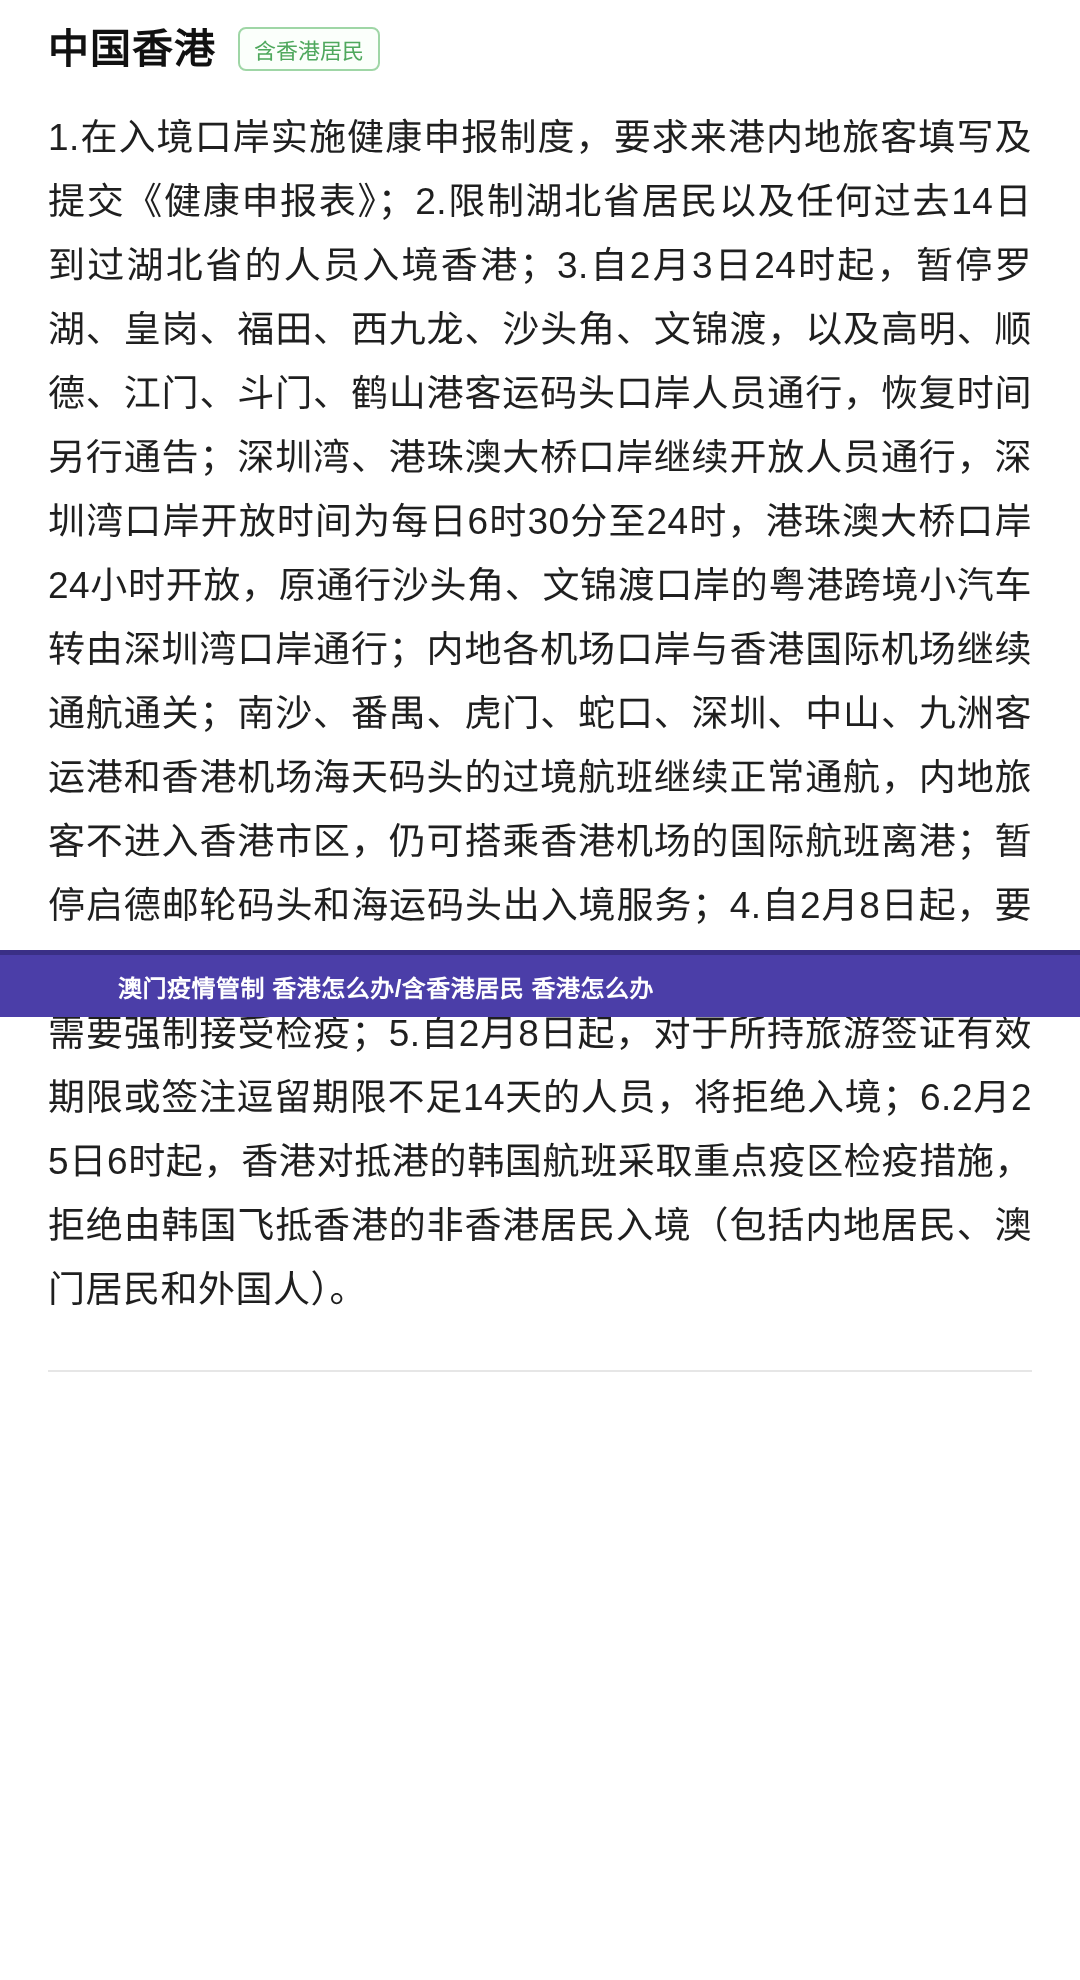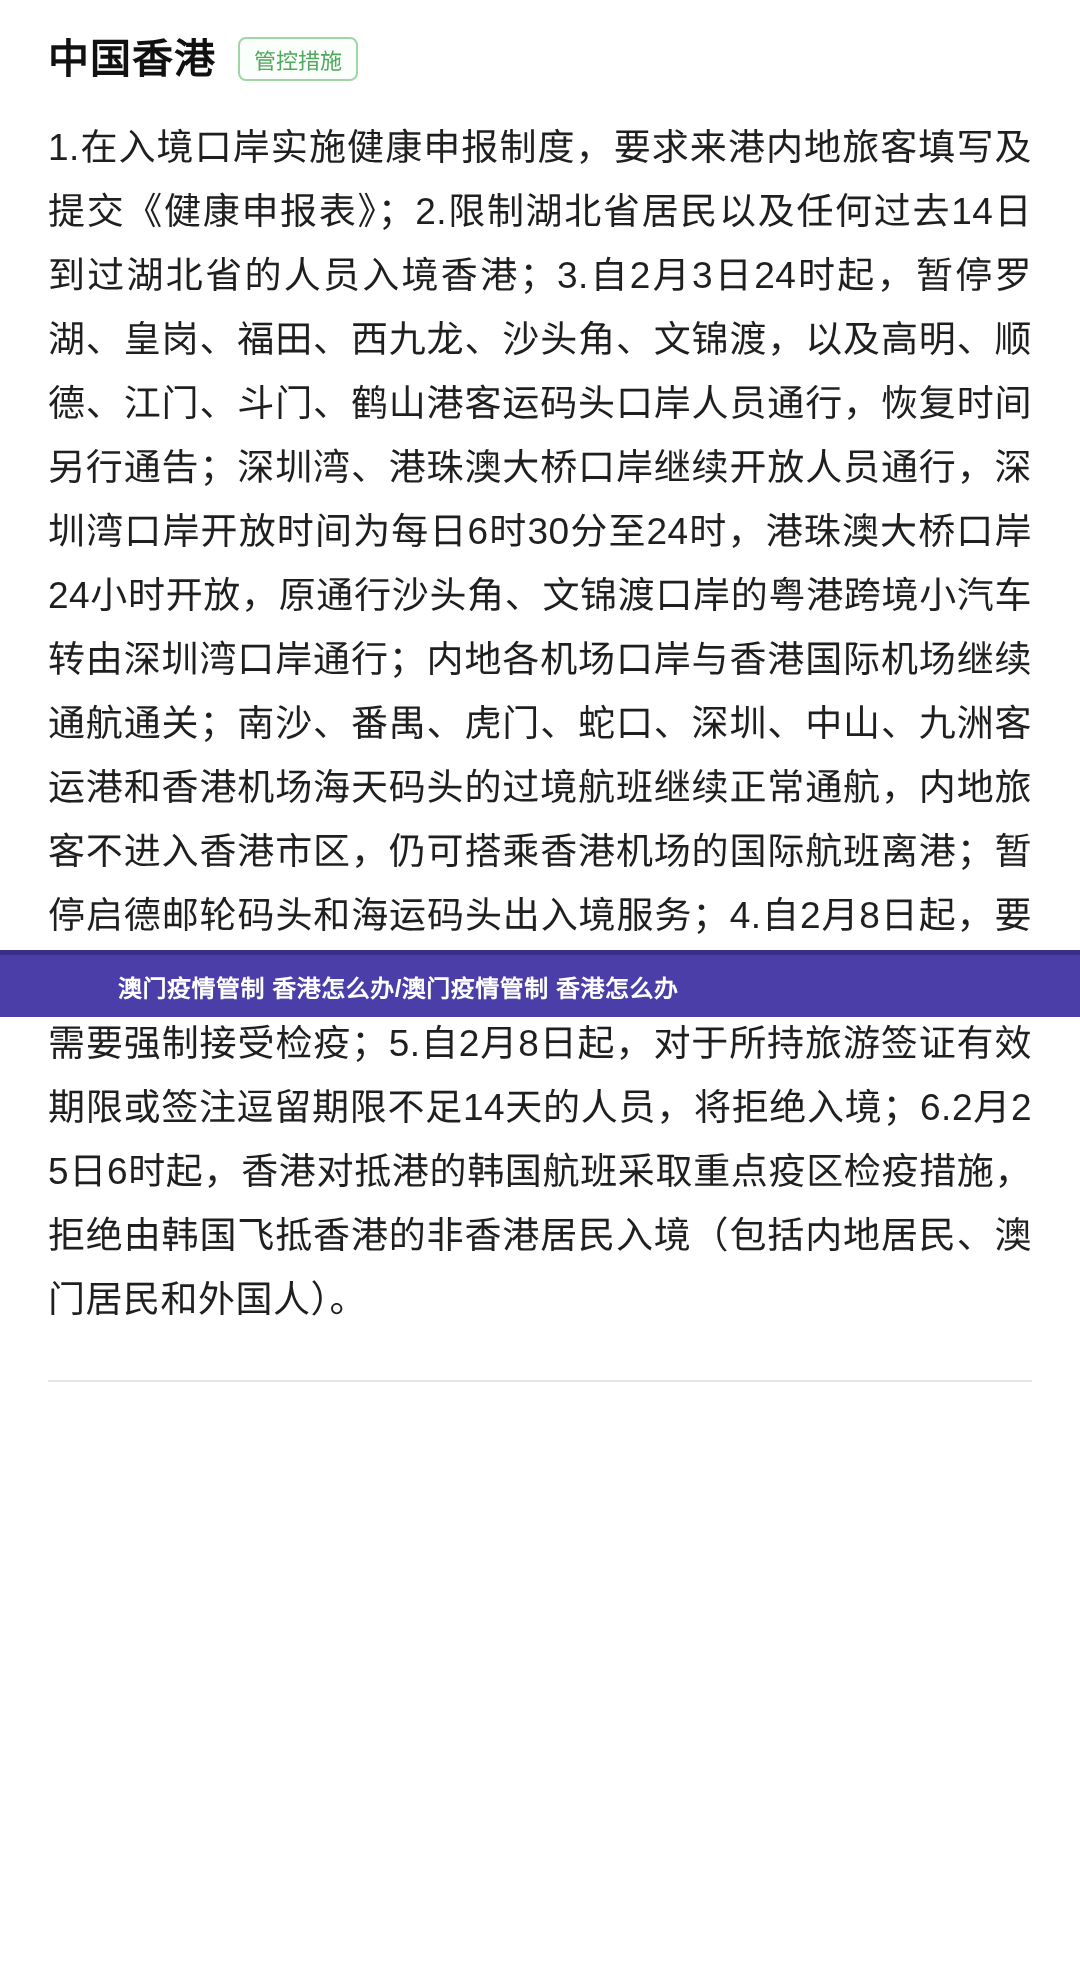--- a/index.html
+++ b/index.html
@@ -13,21 +13,21 @@
     position: relative;
     overflow: hidden;
     font-family: "Liberation Sans", "DejaVu Sans", sans-serif;
     color: #1a1a1a;
   }
   .page {
     position: relative;
     width: 1080px;
     height: 1980px;
     box-sizing: border-box;
-    padding: 10px 48px;
+    padding: 0 48px;
     background: #fff;
   }
   
   .header {
     display: flex;
     align-items: center;
     gap: 22px;
     padding-top: 14px;
     height: 70px;
   }
@@ -108,26 +108,26 @@
     word-break: break-all;
   }
 </style>
 </head>
 <body>
 
 <div class="page">
 
   <div class="header">
     <div class="region-title">中国香港</div>
-    <div class="tag">管控措施</div>
+    <div class="tag">含香港居民</div>
   </div>
 
   <div class="body-text">1.在入境口岸实施健康申报制度，要求来港内地旅客填写及提交《健康申报表》；2.限制湖北省居民以及任何过去14日到过湖北省的人员入境香港；3.自2月3日24时起，暂停罗湖、皇岗、福田、西九龙、沙头角、文锦渡，以及高明、顺德、江门、斗门、鹤山港客运码头口岸人员通行，恢复时间另行通告；深圳湾、港珠澳大桥口岸继续开放人员通行，深圳湾口岸开放时间为每日6时30分至24时，港珠澳大桥口岸24小时开放，原通行沙头角、文锦渡口岸的粤港跨境小汽车转由深圳湾口岸通行；内地各机场口岸与香港国际机场继续通航通关；南沙、番禺、虎门、蛇口、深圳、中山、九洲客运港和香港机场海天码头的过境航班继续正常通航，内地旅客不进入香港市区，仍可搭乘香港机场的国际航班离港；暂停启德邮轮码头和海运码头出入境服务；4.自2月8日起，要求从内地入境人员（含香港居民、内地居民和其他旅客）经需要强制接受检疫；5.自2月8日起，对于所持旅游签证有效期限或签注逗留期限不足14天的人员，将拒绝入境；6.2月25日6时起，香港对抵港的韩国航班采取重点疫区检疫措施，拒绝由韩国飞抵香港的非香港居民入境（包括内地居民、澳门居民和外国人）。</div>
 
   <hr class="divider">
 
 
   <div class="overlay-top-rule"></div>
   <div class="overlay-banner">
-    <span>澳门疫情管制 香港怎么办/澳门疫情管制 香港怎么办</span>
+    <span>澳门疫情管制 香港怎么办/含香港居民 香港怎么办</span>
   </div>
 
 </div>
 
 </body></html>

